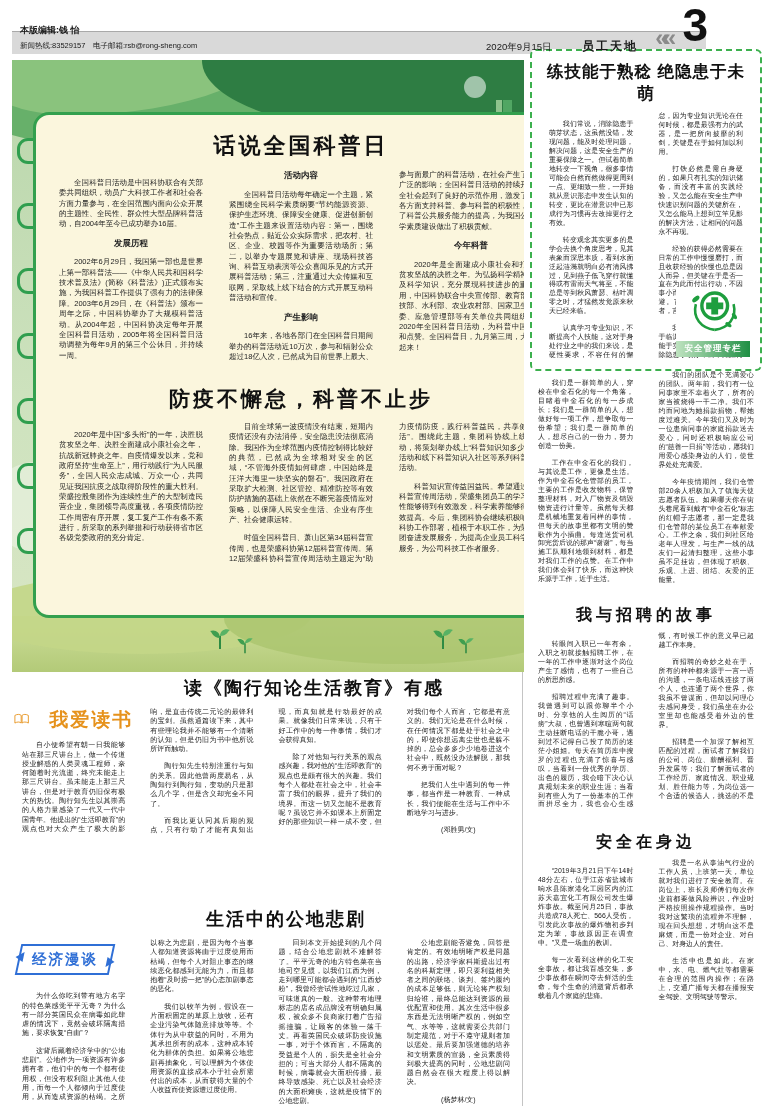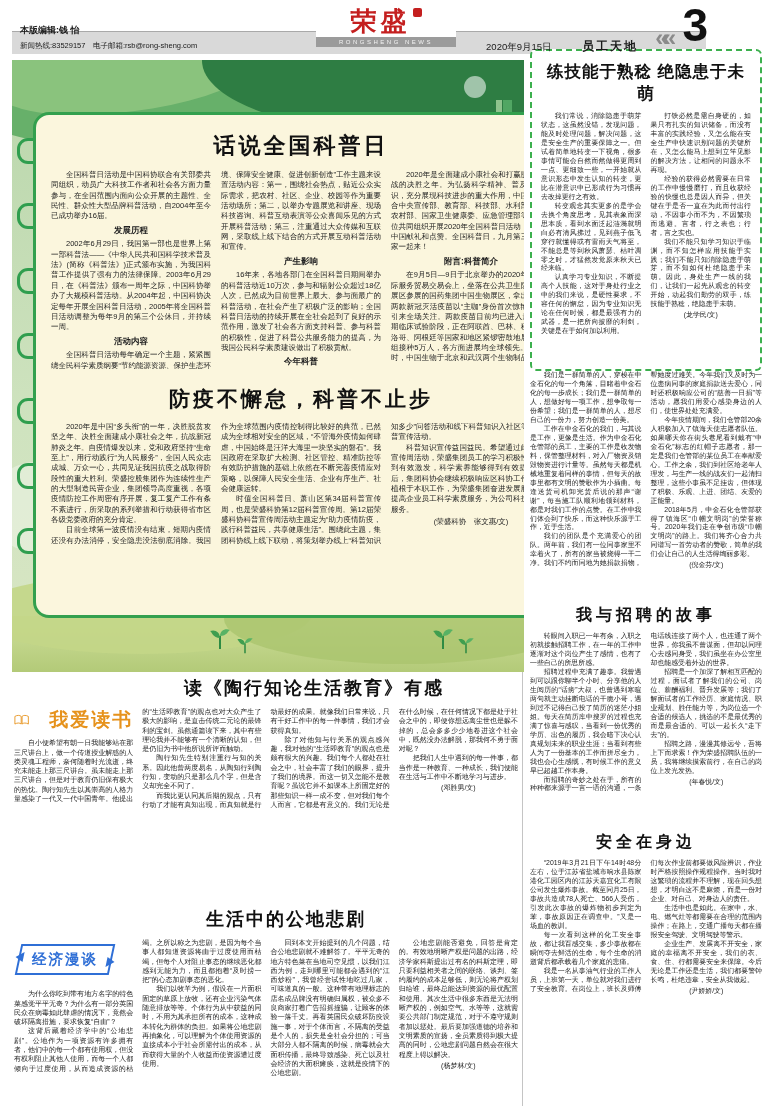--- a/index.html
+++ b/index.html
@@ -39,21 +39,21 @@
   .ntitle{text-align:center;font-size:22px;font-weight:800;letter-spacing:3px;margin:4px 0 9px;color:#111;}
   .ntitle2{margin-top:13px;font-size:21px;}
   
   .flow{text-align:justify;color:#222;overflow:hidden;}
   .cols3{column-count:3;column-gap:10px;}
   .cols2{column-count:2;column-gap:9px;}
   .cols4{column-count:4;column-gap:9px;}
   .nb-flow{font-size:7.5px;line-height:1.38;}
   .b1{height:202px;}
   .b2{height:148px;}
-  .it-p{text-indent:2em;margin:0;}
+  .it-p{text-indent:2em;margin:8px;}
   .it-h{font-weight:700;text-align:center;text-indent:0;margin:3px 0;font-size:8.5px;}
   .it-by{text-align:center;text-indent:0;margin-top:2px;}
   
   .rcol{position:absolute;left:530px;top:49px;width:232px;height:1048px;}
   .safety-box{position:relative;border:2px dashed #3cb04e;border-radius:6px;padding:10px 9px 8px;height:322px;box-sizing:border-box;overflow:hidden;background:#fff;}
   .rtitle{text-align:center;font-weight:800;font-size:16.5px;letter-spacing:1px;margin:0 0 7px;color:#111;}
   .rc-flow{font-size:6.9px;line-height:1.3;}
   .safety-flow{height:250px;}
   .emblem{position:absolute;right:10px;bottom:12px;width:74px;text-align:center;background:#fff;}
   .emblem-label{margin-top:2px;background:linear-gradient(90deg,#bfe3c0,#1f8f44);color:#fff;font-size:8.5px;font-weight:700;padding:2px 2px;letter-spacing:1px;}
@@ -63,42 +63,38 @@
   .f-safe2{height:150px;}
   
   .bleft{position:absolute;left:14px;top:676px;width:504px;height:430px;}
   .bl-title{font-weight:800;font-size:18px;letter-spacing:2px;text-align:center;color:#111;margin:0 0 7px;}
   .t-read{padding-left:96px;}
   .t-econ{padding-left:40px;margin-top:12px;}
   .bl-flow{font-size:7px;line-height:1.33;}
   .f-read{height:188px;}
   .f-econ{height:198px;}
   .badge{break-inside:avoid;margin:0 0 6px;}
-  .badge-read{display:flex;align-items:center;gap:20px;color:#e6921c;}
+  .badge-read{display:flex;gap:20px;color:#e6921c;}
   .badge-read .btxt{font-family:"DejaVu Serif",serif;font-weight:800;font-size:19px;letter-spacing:2px;white-space:nowrap;}
   .badge-econ{display:inline-block;border:2px solid #2f6fd6;transform:skewX(-12deg);padding:4px 12px;margin:6px 0 8px 4px;position:relative;background:#fff;}
   .badge-econ .btxt{display:inline-block;transform:skewX(12deg);color:#2f6fd6;font-weight:800;font-size:14.5px;letter-spacing:2px;white-space:nowrap;}
   .badge-econ:before{content:"";position:absolute;left:-10px;top:6px;border:5px solid transparent;border-right:8px solid #2f6fd6;}
   .badge-econ:after{content:"";position:absolute;right:-10px;bottom:6px;border:5px solid transparent;border-left:8px solid #2f6fd6;}
   .vdiv{position:absolute;left:522px;top:672px;width:1px;height:434px;background:#c4c4c4;}
 </style>
 </head>
 <body>
 
 <div id="page">
 
   <div class="hdr">
     <div class="hdr-band"></div>
     <div class="hdr-left">
       <div class="l1">本版编辑:钱 怡</div>
       <div class="l2">新闻热线:83529157　电子邮箱:rsb@rong-sheng.com</div>
-    </div>
-    <div class="logo-wrap">
-      <span class="logo-txt">荣盛</span><span class="logo-seal"></span>
-      <div class="logo-strip">RONGSHENG NEWS</div>
     </div>
     <div class="hdr-right">
       <span class="hdr-date">2020年9月15日</span>
       <span class="hdr-section">员工天地</span>
     </div>
     <div class="chevrons">««</div>
     <div class="pagenum">3</div>
   </div>
 
   <div class="zone">
@@ -172,20 +168,32 @@
       <div class="rtitle">练技能于熟稔 绝隐患于未萌</div>
       <div class="flow cols2 rc-flow safety-flow">
           <div class="it-p">我们常说，消除隐患于萌芽状态，这虽然没错，发现问题，能及时处理问题，解决问题，这是安全生产的重要保障之一。但试着简单地转变一下视角，很多事情可能会自然而然做得更周到一点、更细致一些，一开始就从意识形态中发生认知的转变，更比在潜意识中已形成行为习惯再去改掉更行之有效。</div>
           <div class="it-p">转变观念其实更多的是学会去换个角度思考，见其表象而深思本质，看到水面泛起涟漪就明白必有清风拂过，见到燕子低飞穿行就懂得或有雷雨天气将至，不能总是等到秋风萧瑟、枯叶凋零之时，才猛然发觉原来秋天已经来临。</div>
           <div class="it-p">认真学习专业知识，不断提高个人技能，这对于身处行业之中的我们来说，是硬性要求，不容任何的懈怠，因为专业知识无论在任何时候，都是最强有力的武器，是一把所向披靡的利剑，关键是在于如何加以利用。</div>
           <div class="it-p">打铁必然是需自身硬的，如果只有扎实的知识储备，而没有丰富的实践经验，又怎么能在安全生产中快速识别问题的关键所在，又怎么能马上想到立竿见影的解决方法，让相同的问题永不再现。</div>
           <div class="it-p">经验的获得必然需要在日常的工作中慢慢磨打，而且收获经验的快慢也总是因人而异，但关键在于是否一直在为此而付出行动，不因事小而不为，不因繁琐而逃避。言者，行之表也；行者，言之实也。</div>
           <div class="it-p">我们不能只知学习知识于临渊，而不知怎样应用技能于实践；我们不能只知消除隐患于萌芽，而不知如何杜绝隐患于未萌。因此，身处生产一线的我们，让我们一起先从观念的转变开始，动起我们勤劳的双手，练技能于熟稔，绝隐患于未萌。</div>
           <div class="it-by">(龙学民/文)</div>
         </div>
+      <div class="emblem">
+        <svg width="56" height="48" viewBox="0 0 64 56">
+          <circle cx="34" cy="22" r="15" fill="none" stroke="#1e9e3e" stroke-width="4"></circle>
+          <path d="M30 12h8v6h6v8h-6v6h-8v-6h-6v-8h6z" fill="#1e9e3e"></path>
+          <path d="M12 20c-4 16 6 28 22 30" fill="none" stroke="#1e9e3e" stroke-width="3"></path>
+          <path d="M56 20c4 16-6 28-22 30" fill="none" stroke="#1e9e3e" stroke-width="3"></path>
+          <ellipse cx="12" cy="14" rx="5" ry="2.6" transform="rotate(-40 12 14)" fill="#1e9e3e"></ellipse>
+          <ellipse cx="57" cy="34" rx="4" ry="2.2" transform="rotate(55 57 34)" fill="#1e9e3e"></ellipse>
+          <ellipse cx="50" cy="44" rx="4" ry="2.2" transform="rotate(35 50 44)" fill="#1e9e3e"></ellipse>
+        </svg>
+        <div class="emblem-label">安全管理专栏</div>
+      </div>
     </div>
 
     <div class="flow cols2 rc-flow f-simple">
         <div class="it-p">我们是一群简单的人，穿梭在中金石化的每一个角落，目睹着中金石化的每一步成长；我们是一群简单的人，想做好每一项工作，想争取每一份希望；我们是一群简单的人，想尽自己的一份力，努力创造一份美。</div>
         <div class="it-p">工作在中金石化的我们，与其说是工作，更像是生活。作为中金石化仓管部的员工，主要的工作是收发物料，保管整理材料，对入厂物资及销毁物资进行计量等。虽然每天都是机械地重复着同样的事情，但每天的故事里都有文明的赞歌作为小插曲。每逢送货司机卸完货后说的那声“谢谢”，每当施工队顺利地领到材料，都是对我们工作的点赞。在工作中我们体会到了快乐，而这种快乐源于工作，近于生活。</div>
         <div class="it-p">我们的团队是个充满爱心的团队。两年前，我们有一位同事家里不幸着火了，所有的家当被烧得一干二净。我们不约而同地为她捐款捐物，帮她度过难关。今年我们又及时为一位患病同事的家庭捐款送去爱心，同时还积极响应公司的“慈善一日捐”等活动，愿我们用爱心感染身边的人们，使世界处处充满爱。</div>
         <div class="it-p">今年疫情期间，我们仓管部20余人积极加入了镇海天使志愿者队伍。如果哪天你在街头巷尾看到戴有“中金石化”标志的红帽子志愿者，那一定是我们仓管部的某位员工在奉献爱心。工作之余，我们到社区给老年人理发，与生产一线的战友们一起清扫整理，这些小事虽不足挂齿，但体现了积极、乐观、上进、团结、友爱的正能量。</div>
         <div class="it-p">2018年5月，中金石化仓管部获得了镇海区“巾帼文明岗”的荣誉称号。2020年我们走在争创市级“巾帼文明岗”的路上。我们将齐心合力共同谱写一首劳动者的赞歌，简单的我们会让自己的人生活得绚丽多彩。</div>
         <div class="it-by">(倪金芬/文)</div>
       </div>

